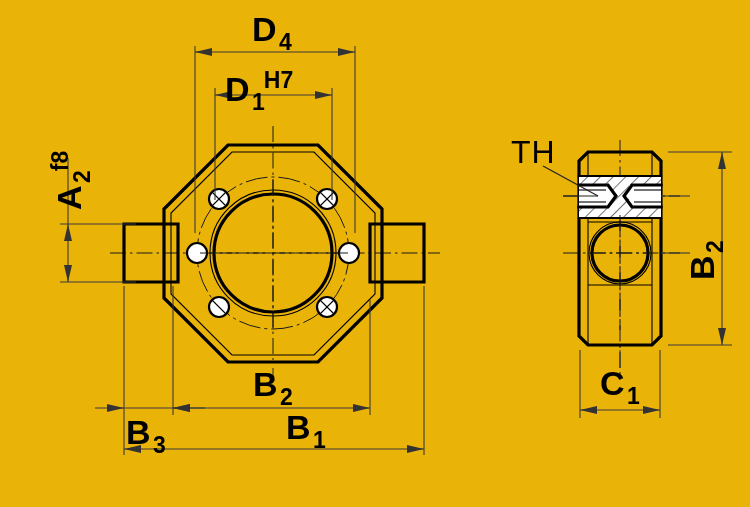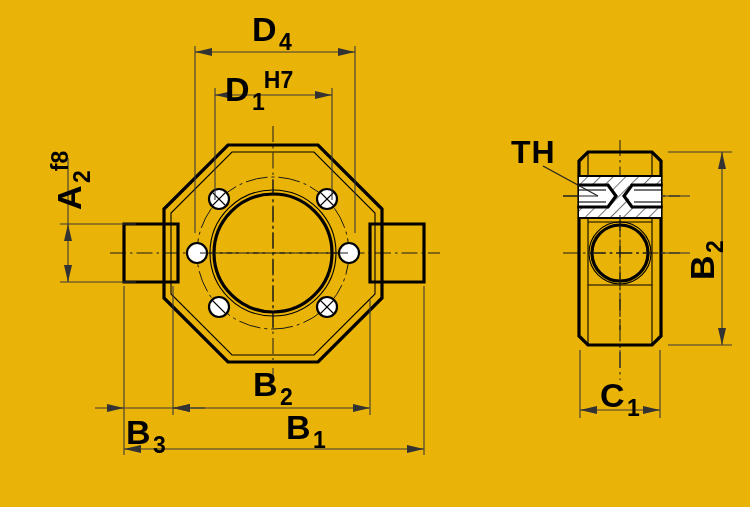--- a/index.html
+++ b/index.html
@@ -61,21 +61,21 @@
   }
   .dim-sup {
     font-size: 23px;
     font-weight: 700;
     position: relative;
     top: -13px;
     left: 1px;
   }
   .plain-main {
     font-size: 32px;
-    font-weight: 700;
+    font-weight: 400;
     letter-spacing: 1px;
   }
   .rot-90 {
     transform: rotate(-90deg);
     transform-origin: left top;
   }
 </style>
 </head>
 <body>
 
@@ -289,17 +289,17 @@
   </div>
 
   <div class="dim-label" style="left:511px; top:136px;">
     <span class="plain-main">TH</span>
   </div>
 
   <div class="dim-label rot-90" style="left:685px; top:280px;">
     <span class="dim-main">B</span><span class="dim-sub">2</span>
   </div>
 
-  <div class="dim-label" style="left:600px; top:366px;margin-top:12px;">
+  <div class="dim-label" style="left:600px; top:366px;">
     <span class="dim-main">C</span><span class="dim-sub">1</span>
   </div>
 
 </div>
 
 </body></html>

